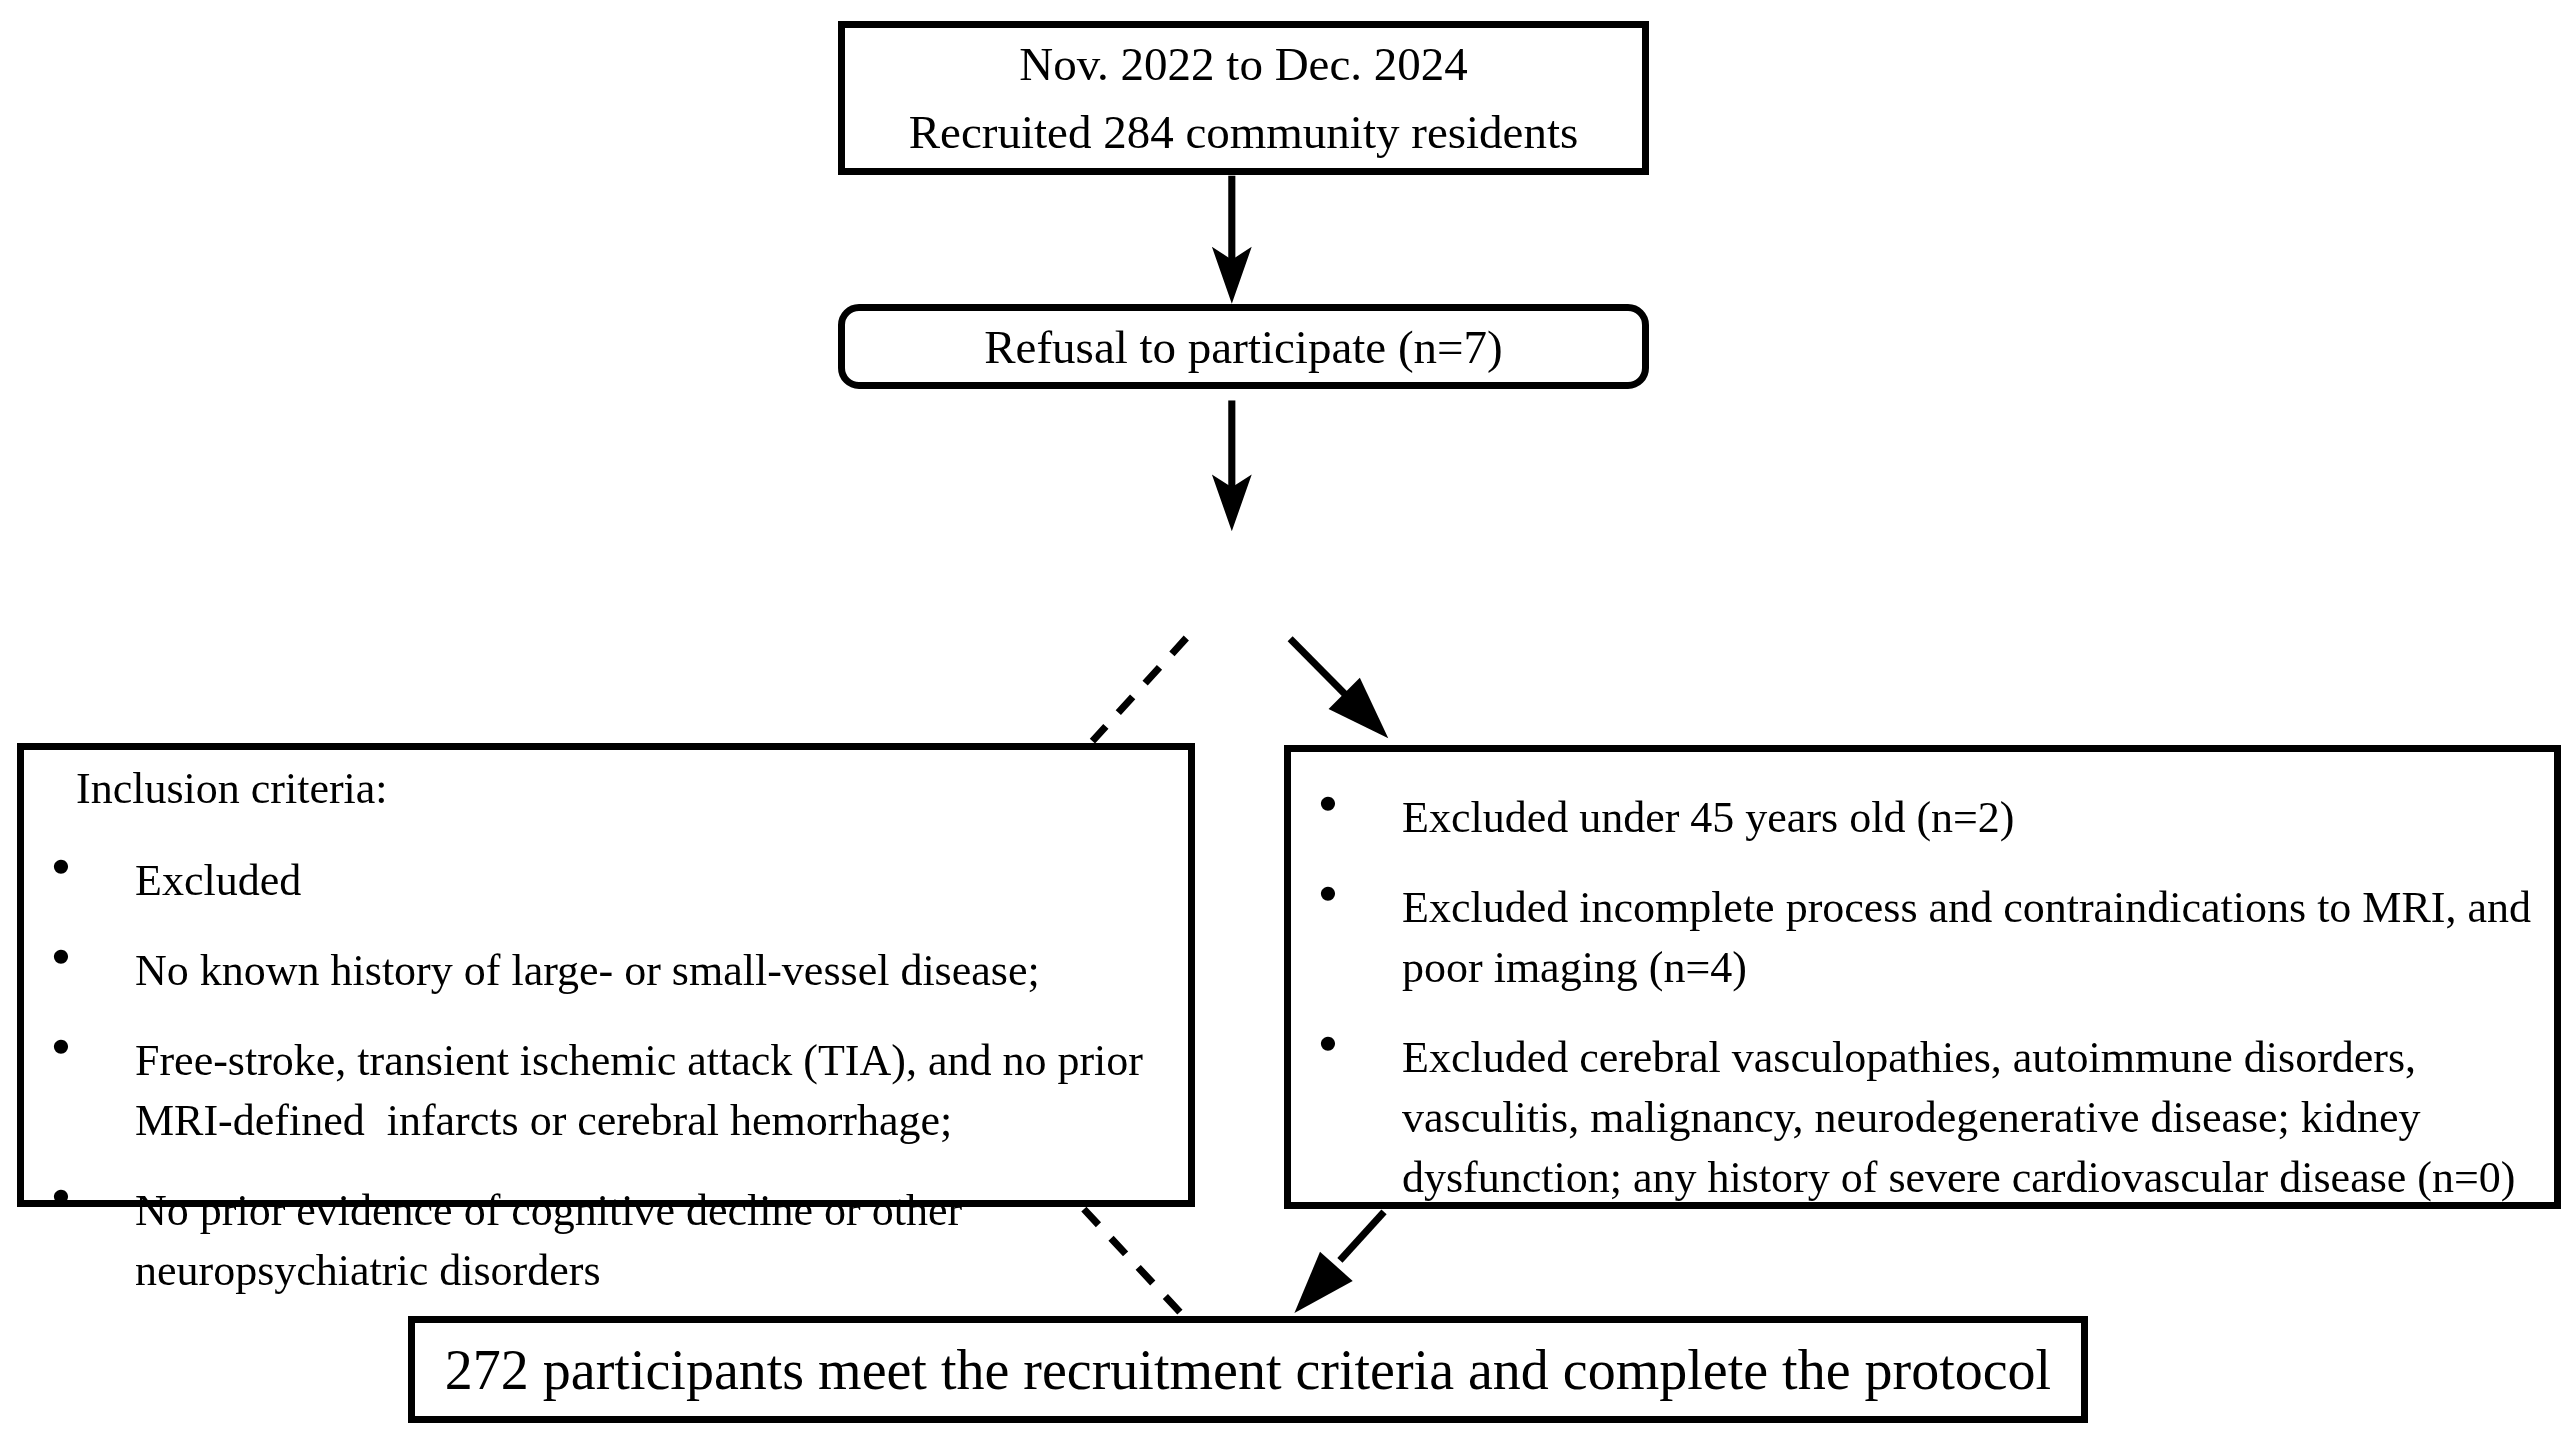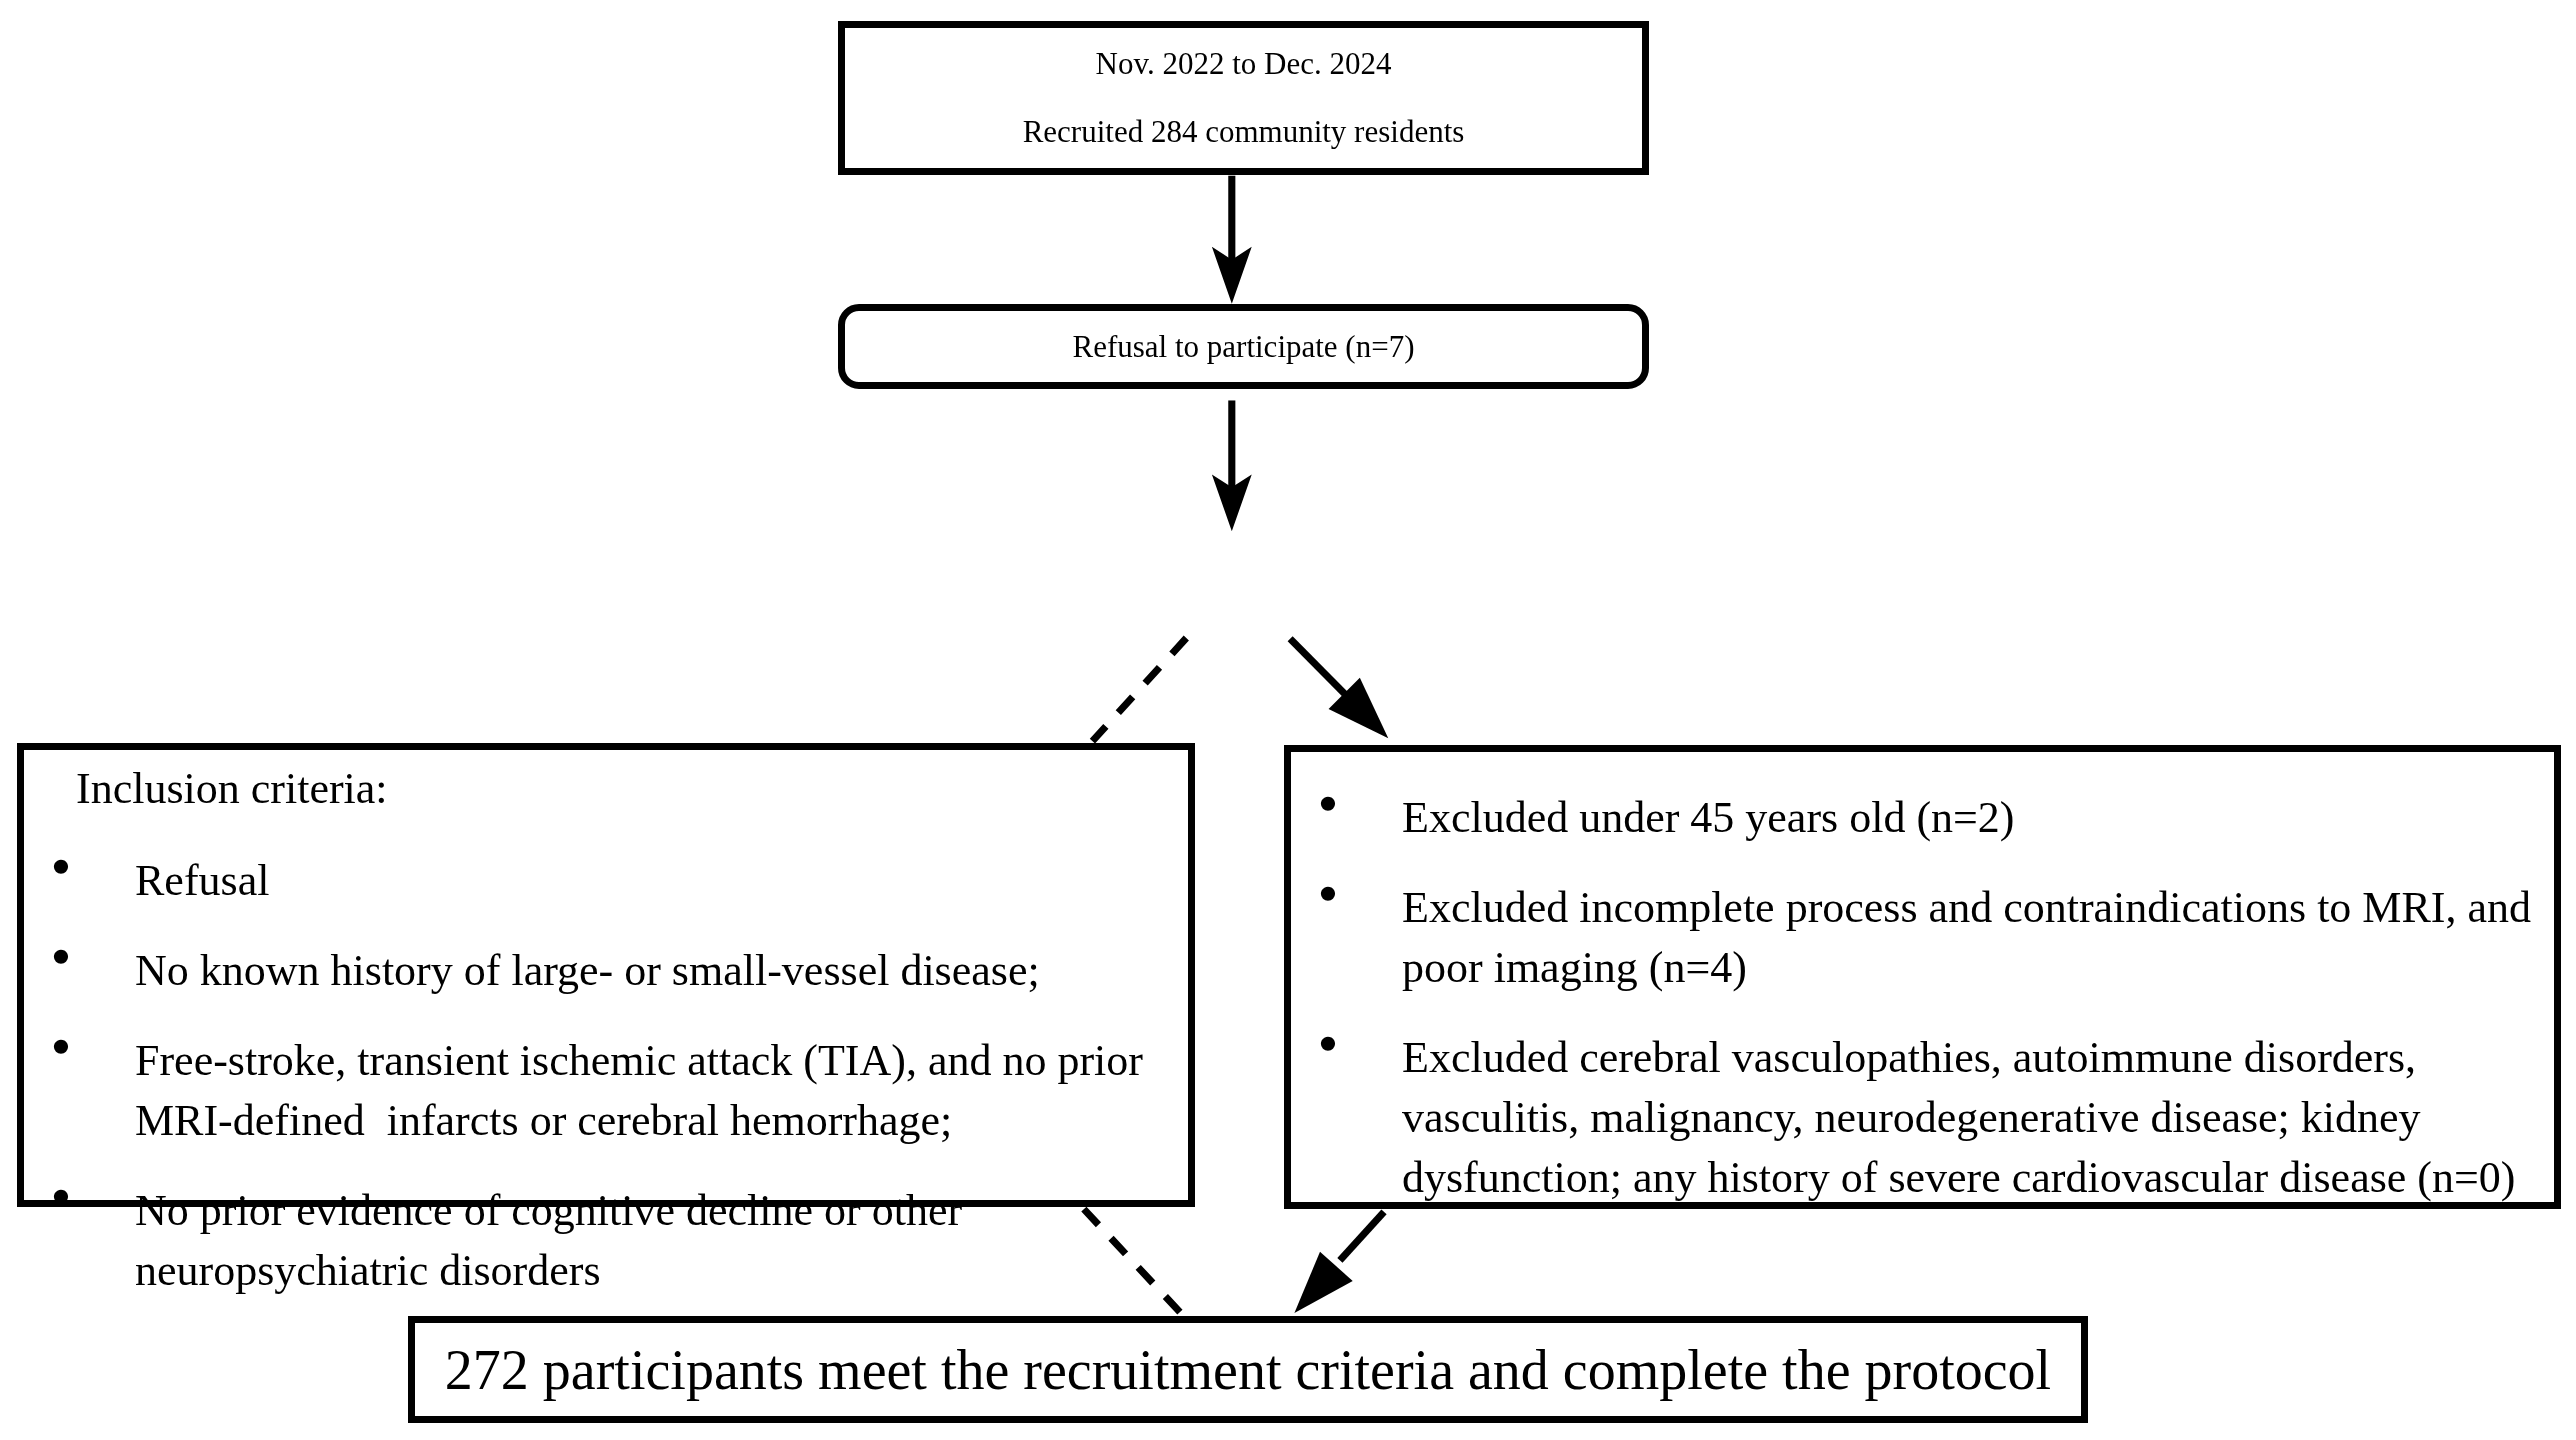--- a/index.html
+++ b/index.html
@@ -21,21 +21,21 @@
     box-sizing: border-box;
     border: 7.1px solid #000000;
     background: #ffffff;
   }
   .ctr {
     display: flex;
     flex-direction: column;
     align-items: center;
     justify-content: center;
     text-align: center;
-    font-size: 31px;
+    font-size: 47px;
     line-height: 68px;
   }
   #box-recruited   { left: 838px; top: 21.3px;   width: 811px; height: 154px; }
   #box-refusal     { left: 838px; top: 304px;  width: 811px; height: 85px; border-radius: 21px; }
   #box-participants{ left: 838px; top: 531px;  width: 811px; height: 104px; }
   #box-inclusion   { left: 17px;   top: 743px; width: 1178px; height: 464px; }
   #box-excluded    { left: 1284px; top: 745px; width: 1277px; height: 464px; }
   #box-final       { left: 408px;  top: 1316px; width: 1680px; height: 107px; font-size: 56px; }
 
   .listbox {
@@ -109,21 +109,21 @@
   <div id="box-refusal" class="box ctr">
     <div>Refusal to participate (n=7)</div>
   </div>
 
 
   <div id="box-inclusion" class="box listbox">
     <div class="list-title">Inclusion criteria:</div>
     <ul class="blist">
       <li>
         <span class="dot">●</span>
-        <span class="btxt">Refusal</span>
+        <span class="btxt">Excluded</span>
       </li>
       <li>
         <span class="dot">●</span>
         <span class="btxt">No known history of large- or small-vessel disease;</span>
       </li>
       <li>
         <span class="dot">●</span>
         <span class="btxt">Free-stroke, transient ischemic attack (TIA), and no prior MRI-defined  infarcts or cerebral hemorrhage;</span>
       </li>
       <li>

